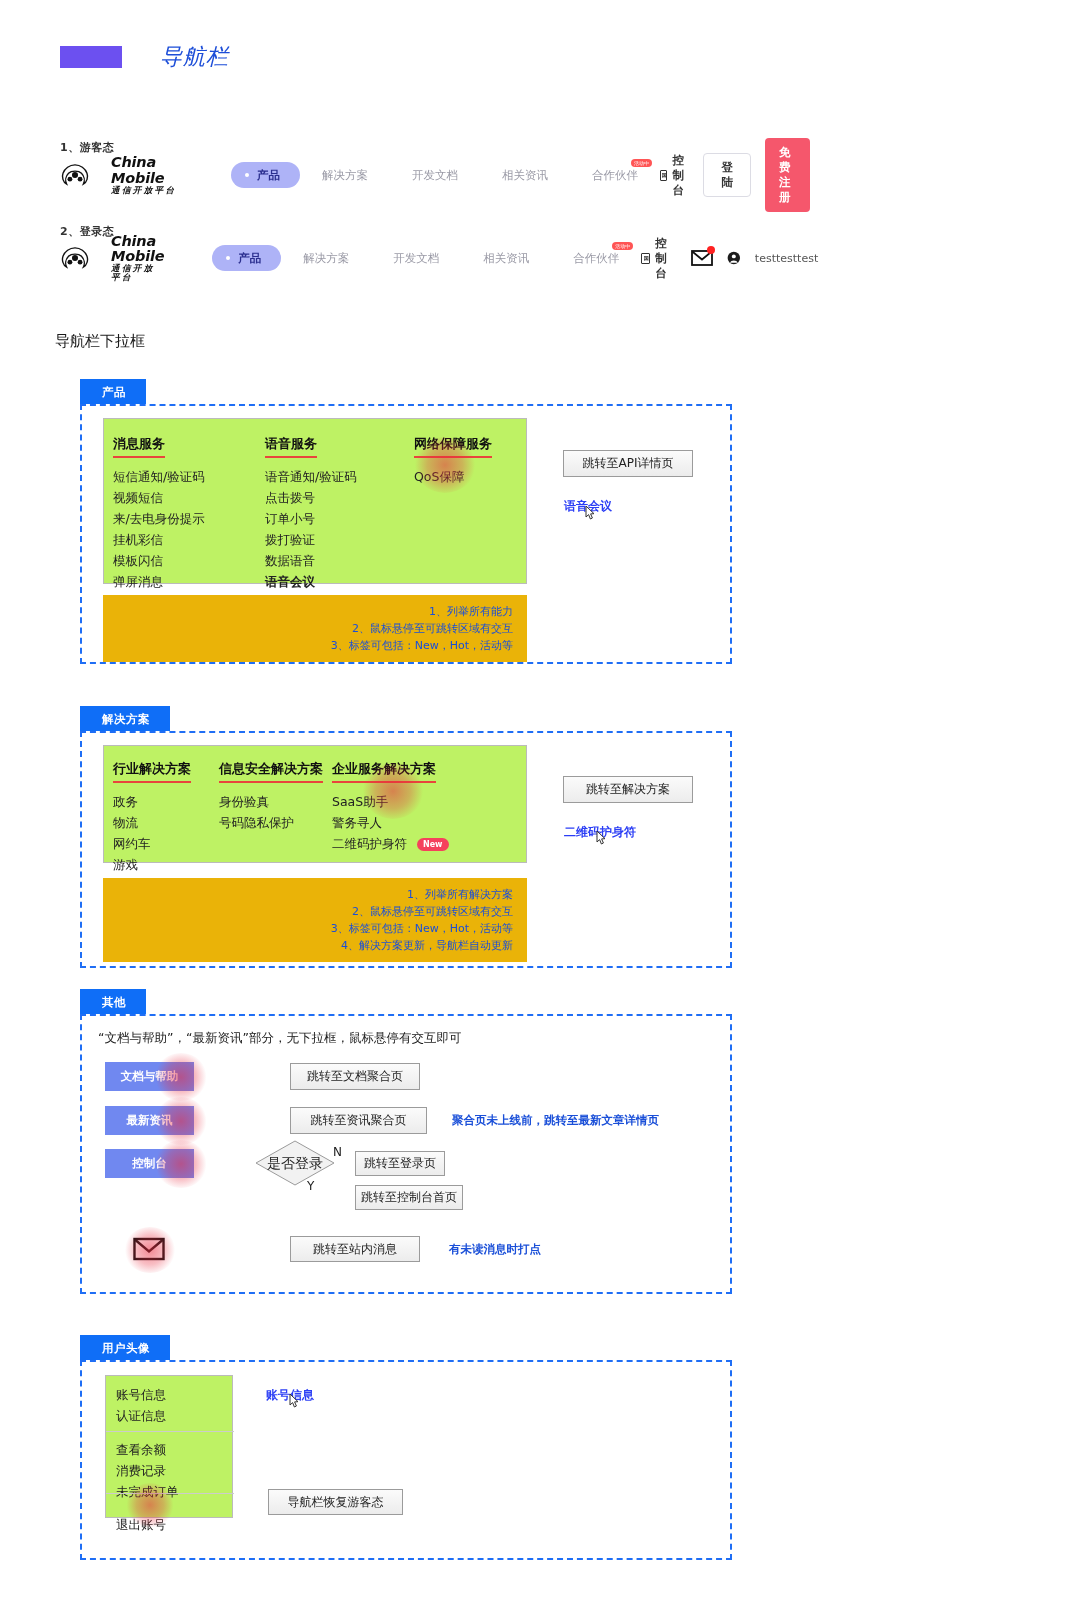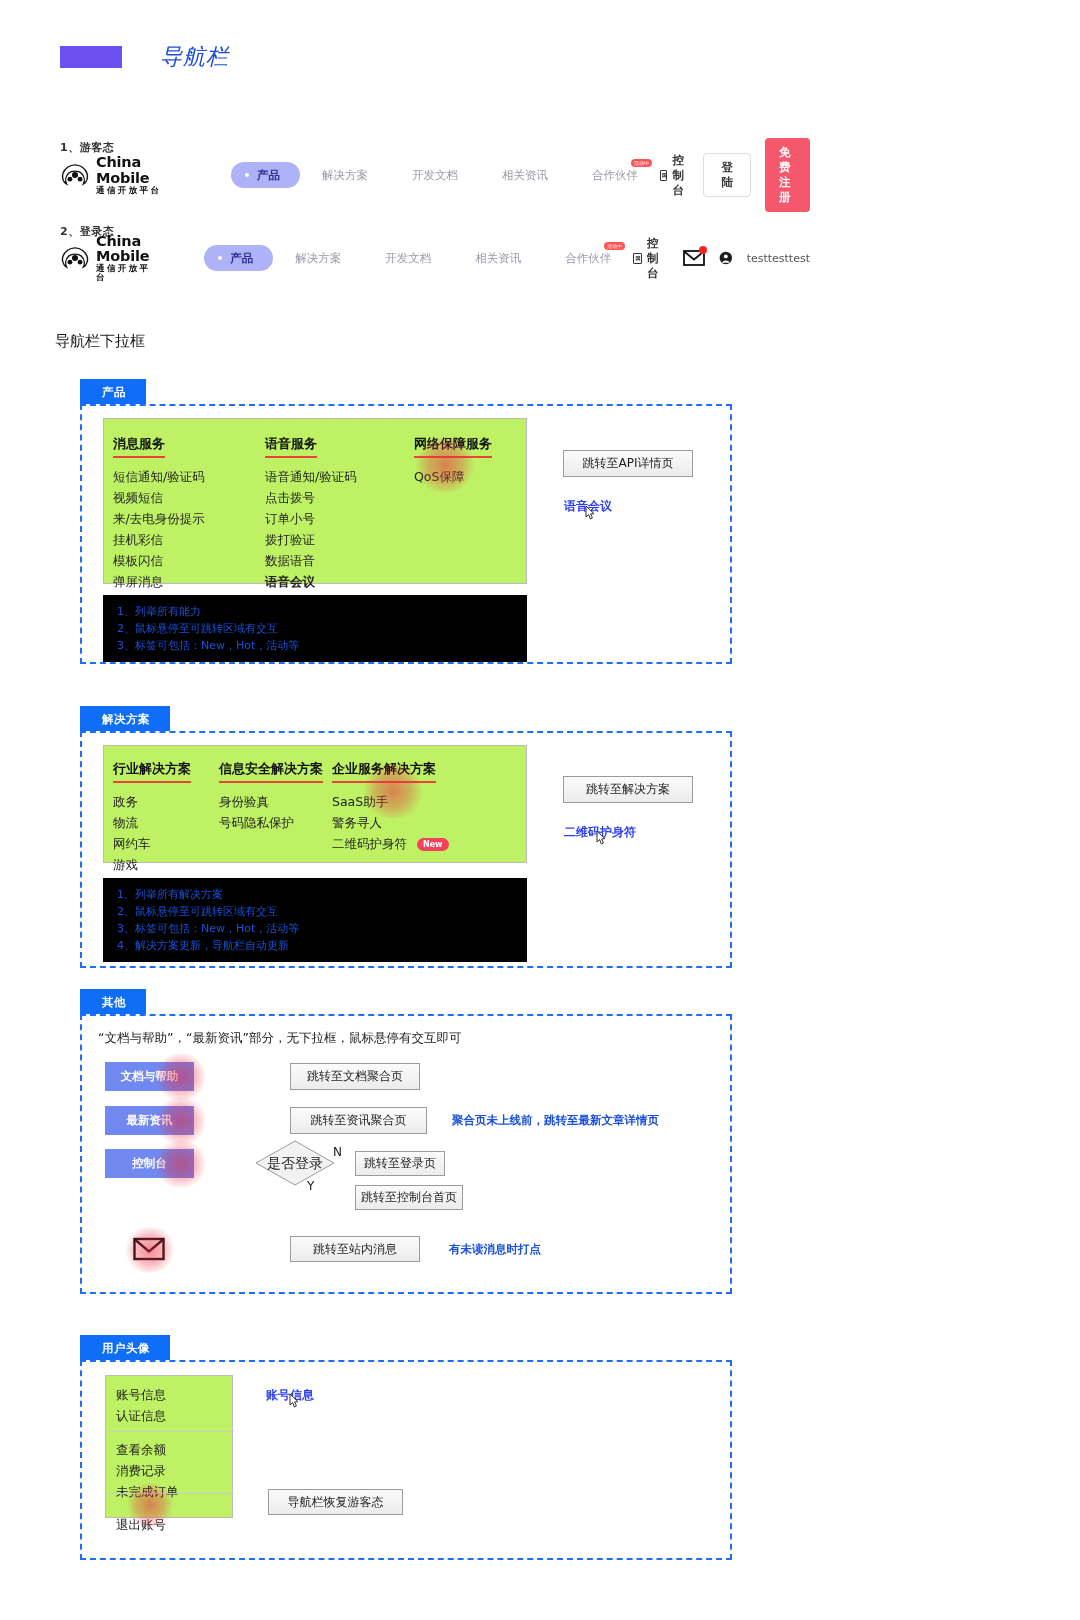--- a/index.html
+++ b/index.html
@@ -37,21 +37,21 @@
     letter-spacing: .5px;
   }
 
   
   .navbar {
     position: absolute;
     left: 60px;
     width: 750px; height: 40px;
     display: flex; align-items: center;
   }
-  .logo { display: flex; align-items: center; gap: 6px; width: 175px;}
+  .logo { display: flex; align-items: center; gap: 21px; width: 175px; font-style: italic;}
   .logo-mark { width: 30px; height: 24px; flex: none; }
   .logo-text { line-height: 1.05; }
   .logo-en { font-size: 14.5px; font-weight: bold; color: #111; letter-spacing: -0.2px;}
   .logo-cn { font-size: 8.5px; font-weight: bold; color: #111; letter-spacing: 2.4px; }
 
   .nav-items { display: flex; align-items: center; gap: 0px; margin-left: 48px; }
   .nav-item {
     font-size: 11.5px; color: #9a9aa6;
     padding: 0 22px; position: relative; white-space: nowrap;
   }
@@ -128,22 +128,23 @@
   .tag-new {
     display: inline-block; background: #f5415c; color: #fff;
     font-size: 8px; font-weight: bold; line-height: 11px;
     padding: 1px 6px; border-radius: 8px; margin-left: 6px;
     vertical-align: 1px;
   }
 
   
   .notes {
     position: absolute;
-    background: #000000;
+    background: #eab308;
     padding: 8px 14px;
+    text-align: right;
   }
   .note-line { font-size: 11px; color: #1a4fd8; line-height: 17px; }
 
   
   .flowbtn {
     position: absolute;
     border: 1px solid #9b9b9b;
     background: linear-gradient(#fbfbfb, #ececec);
     font-size: 12px; color: #222;
     display: flex; align-items: center; justify-content: center;

